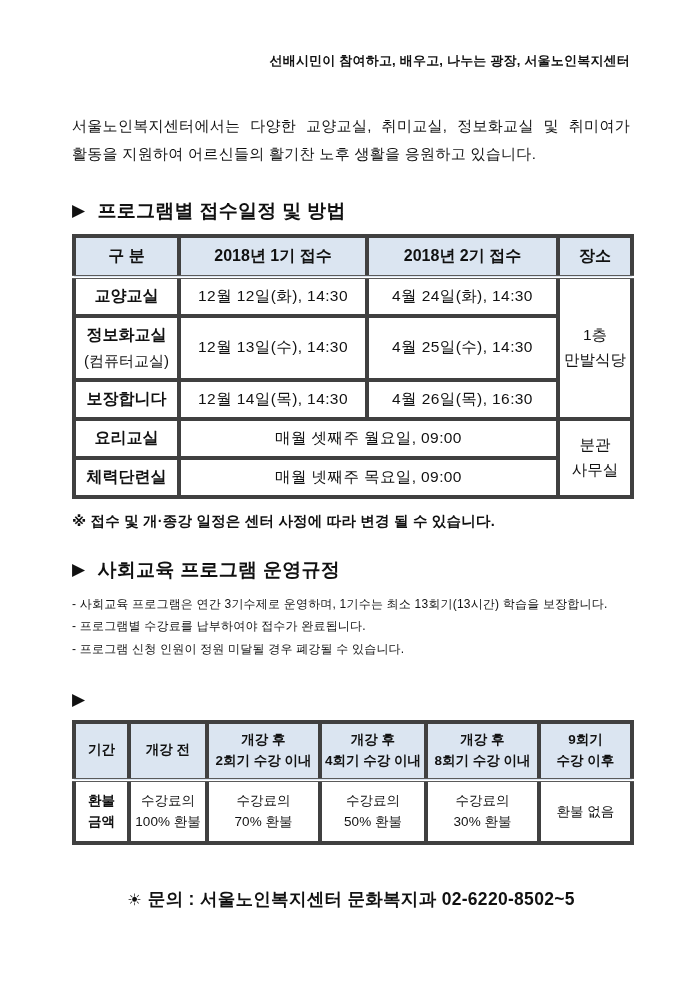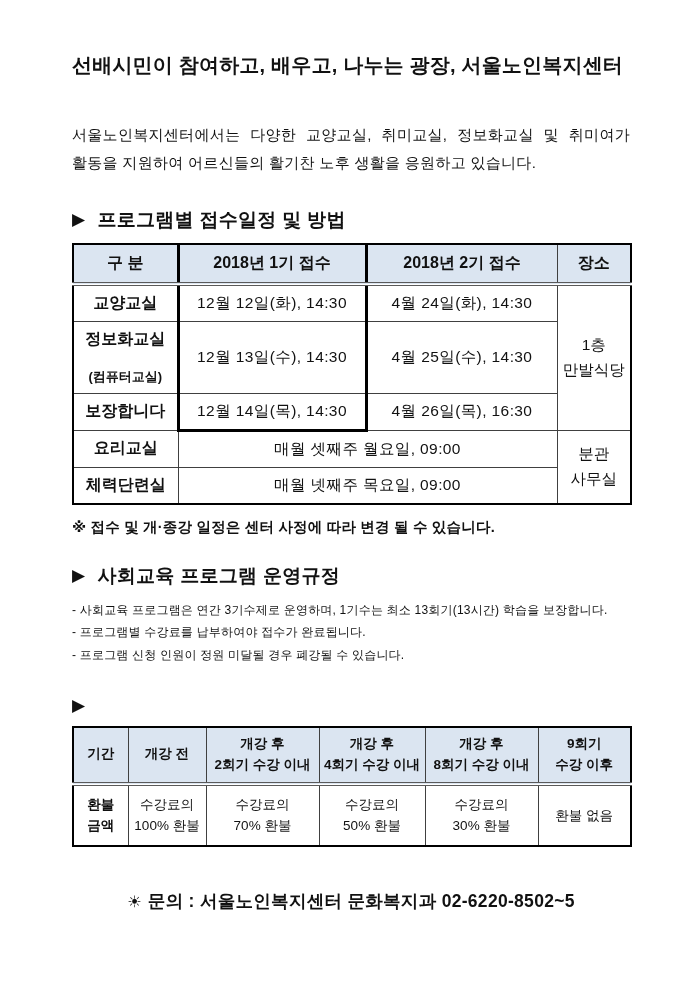--- a/index.html
+++ b/index.html
@@ -10,22 +10,22 @@
     color:#111111;
     overflow:hidden;
   }
   .page {
     width:700px; height:990px;
     padding:52px 70px 0 72px;
   }
 
   
   .subtitle {
-    text-align:left;
-    font-size:20px; font-weight:700;
+    text-align:right;
+    font-size:13px; font-weight:700;
     letter-spacing:0.2px;
   }
   .main-title {
     text-align:center;
     font-size:27px; font-weight:800;
     letter-spacing:0.5px;
     margin-top:12px;
   }
 
   
@@ -48,38 +48,38 @@
   .sh2 { margin-top:26px; }
   .sh3 { margin-top:30px; }
 
   
   table {
     width:558px;
     border-collapse:collapse;
     table-layout:fixed;
   }
   td, th {
-    border:1px solid #404040;
+    border:4px solid #404040;
     text-align:center;
     vertical-align:middle;
   }
   .tbl { border:2px solid #000; }
   .th-blue {
     background:#dbe5f1;
     border-bottom:4px double #5a5a5a;
     font-weight:700;
   }
   .preline { white-space:pre-line; }
 
   
   .schedule-table { margin-top:10px; font-size:15.5px; }
   .schedule-table th { font-size:16px; padding:8px 2px; }
   .schedule-table td { padding:7px 2px; }
   .schedule-table .row-label { font-weight:700; font-size:16px; }
-  .schedule-table .row-label .sub { display:block; font-weight:700; font-size:13px; margin-top:18px; }
+  .schedule-table .row-label .sub { display:block; font-weight:400; font-size:15px; margin-top:6px; }
   .schedule-table .date-cell { letter-spacing:0.4px; }
   .schedule-table .place-cell { line-height:1.55; font-size:15.5px; }
   .hl-l { border-left:3px solid #000; }
   .hl-r { border-right:3px solid #000; }
   .hl-b { border-bottom:3px solid #000; }
 
   
   .note {
     margin-top:13px;
     font-size:14.5px; font-weight:700;

